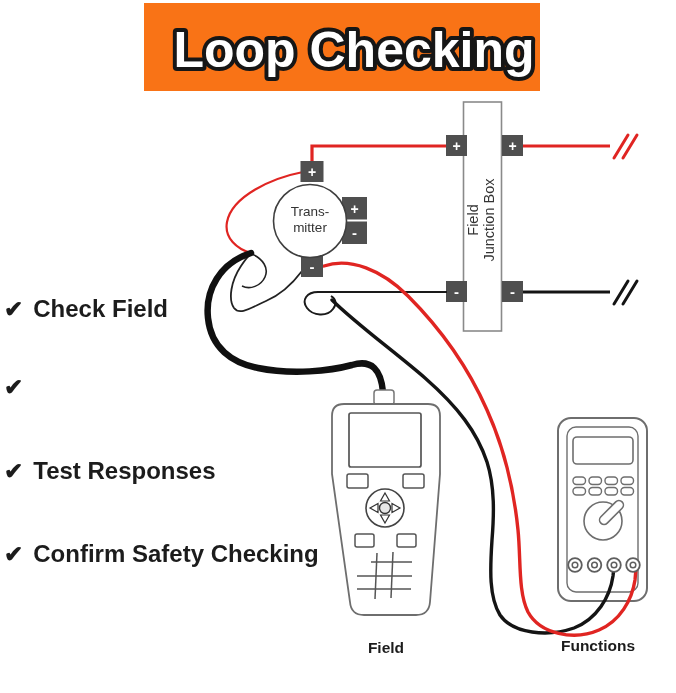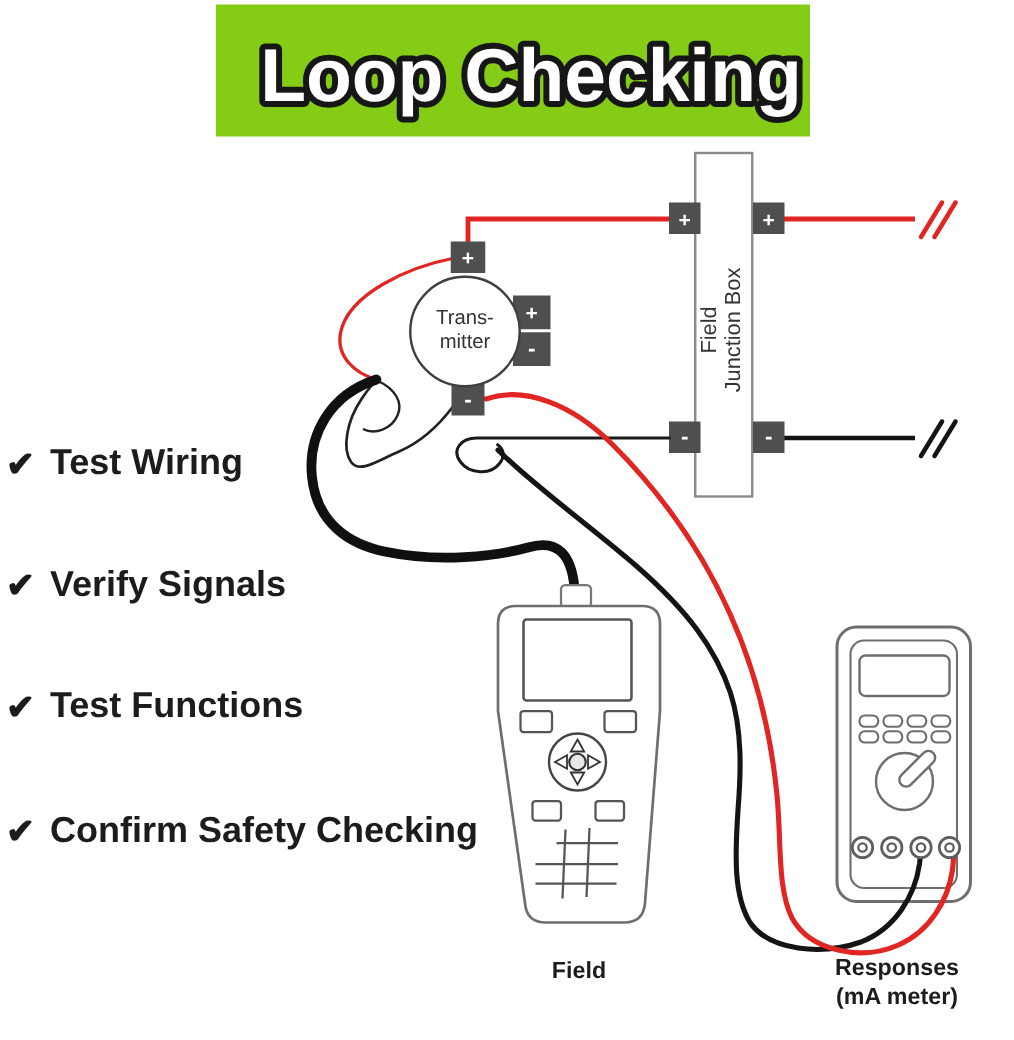--- a/index.html
+++ b/index.html
@@ -1,20 +1,20 @@
 <!DOCTYPE html>
 <html><head>
 <meta charset="utf-8">
 <style>
   html,body{margin:0;padding:0;}
   body{width:676px;height:693px;overflow:hidden;background:#fff;
        font-family:"Liberation Sans", sans-serif;}
   .page{position:relative;width:676px;height:693px;background:#fff;}
   .title-banner{position:absolute;left:144px;top:3px;width:396px;height:88px;
-                background:#84cc16;}
+                background:#f97316;}
   .diagram-svg{position:absolute;left:0;top:0;width:676px;height:693px;}
   .checklist{position:absolute;left:0;top:0;width:330px;height:693px;}
   .check-item{position:absolute;left:4px;display:flex;align-items:center;gap:10px;
               font-size:24px;font-weight:bold;color:#1c1c1c;white-space:nowrap;}
   .tick{font-size:23px;line-height:1;}
   .dev-label{position:absolute;text-align:center;font-size:15.5px;font-weight:bold;
              color:#1c1c1c;line-height:19px;}
   .dev-label span{display:block;}
 </style>
 </head>
@@ -24,29 +24,28 @@
 
   <div class="title-banner">
     <svg width="396" height="88" viewBox="0 0 396 88">
       <text x="210" y="64" text-anchor="middle" font-size="50" font-weight="bold" fill="#ffffff" stroke="#161616" stroke-width="8" paint-order="stroke" stroke-linejoin="round">Loop Checking</text>
     </svg>
   </div>
 
   <div class="checklist">
     <div class="check-item" style="top:295px">
       <span class="tick">✔</span>
-      <span>Test Wiring</span>
+      <span>Check Field</span>
     </div>
     <div class="check-item" style="top:376px">
       <span class="tick">✔</span>
-      <span>Verify Signals</span>
     </div>
     <div class="check-item" style="top:457px">
       <span class="tick">✔</span>
-      <span>Test Functions</span>
+      <span>Test Responses</span>
     </div>
     <div class="check-item" style="top:540px">
       <span class="tick">✔</span>
       <span>Confirm Safety Checking</span>
     </div>
   </div>
 
   <svg class="diagram-svg" viewBox="0 0 676 693">
 
     <g>
@@ -156,17 +155,16 @@
       <text x="354.5" y="208.5" text-anchor="middle" dominant-baseline="central" font-size="14" font-weight="bold" fill="#fff">+</text>
       <text x="354.5" y="232.5" text-anchor="middle" dominant-baseline="central" font-size="15" font-weight="bold" fill="#fff">-</text>
       <text x="312" y="266.5" text-anchor="middle" dominant-baseline="central" font-size="15" font-weight="bold" fill="#fff">-</text>
     </g>
   </svg>
 
   <div class="dev-label" style="left:310px;top:638px;width:152px">
     <span>Field</span>
   </div>
   <div class="dev-label" style="left:522px;top:636px;width:152px">
-    <span>Responses</span>
-    <span>(mA meter)</span>
+    <span>Functions</span>
   </div>
 
 </div>
 
 </body></html>

